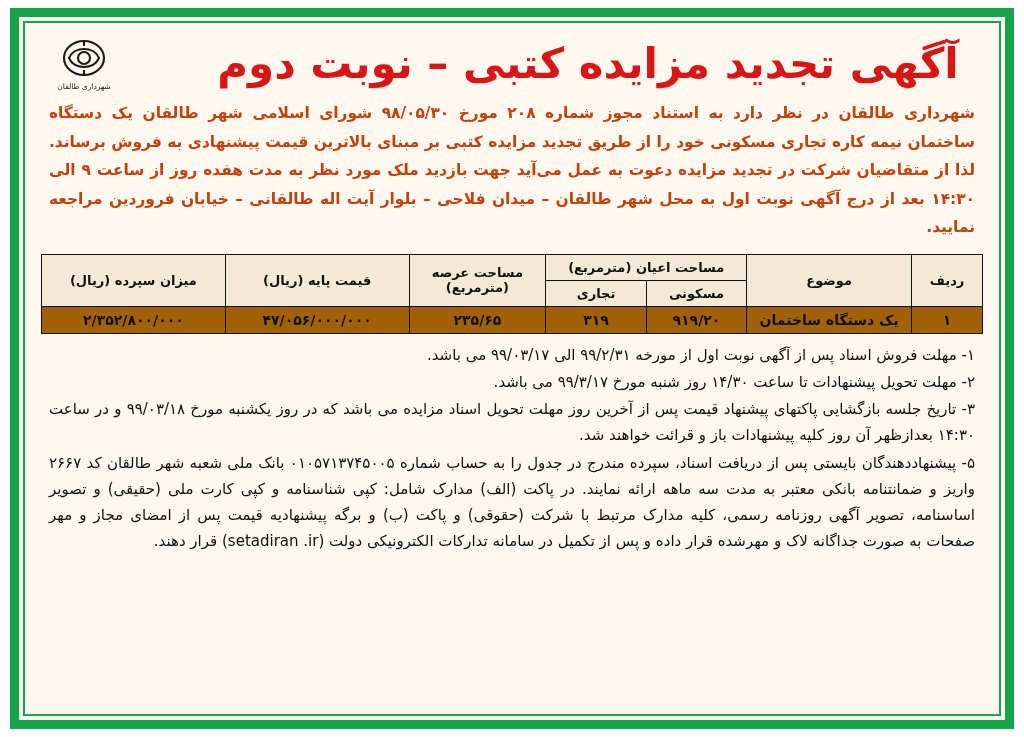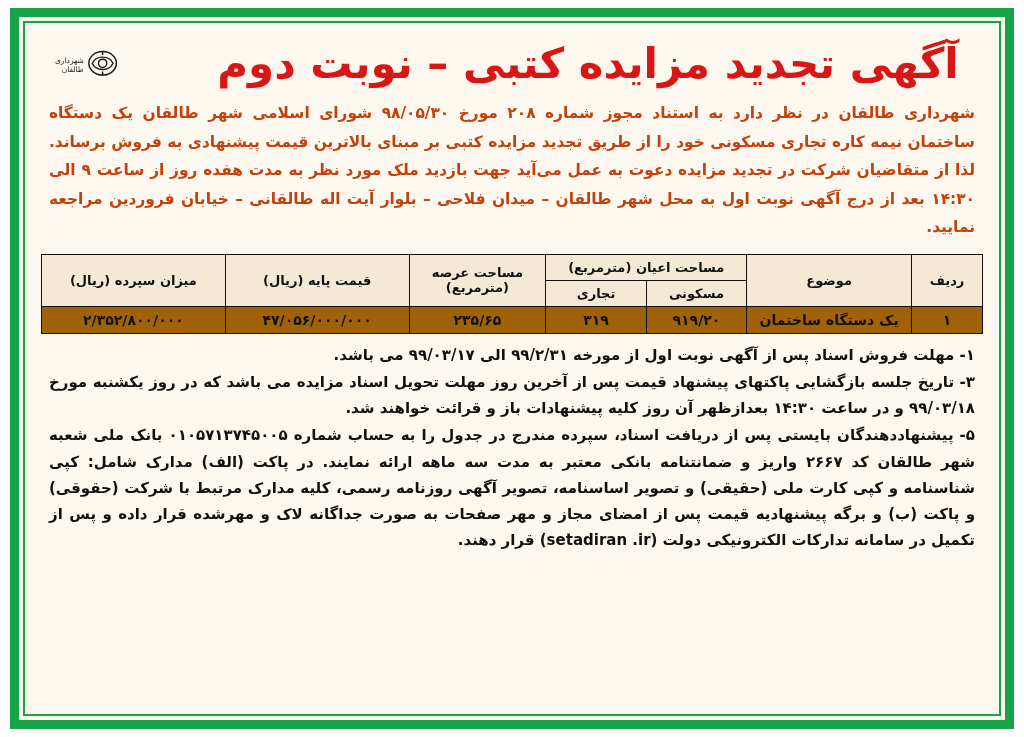--- a/index.html
+++ b/index.html
@@ -46,21 +46,21 @@
     align-items: center;
     justify-content: flex-start;
     gap: 18px;
     padding: 2px 6px 0 6px;
     height: 62px;
   }
   .logo {
     width: 74px;
     height: 60px;
     display: flex;
-    flex-direction: row;
+    flex-direction: column;
     align-items: center;
     justify-content: center;
     color: #1a1a1a;
     flex: 0 0 auto;
   }
   .logo-caption {
     font-size: 7.5px;
     color: #222;
     margin-top: 1px;
     letter-spacing: 0;
@@ -117,21 +117,21 @@
   .col-mozoo { width: 17%; }
   .col-area2 { width: 12%; }
   .col-area1 { width: 12%; }
   .col-arse  { width: 14%; }
   .col-gheymat { width: 19%; }
   .col-sepordeh { width: 19%; }
   
   .clauses {
     direction: rtl;
     font-size: 15px;
-    font-weight: bold;
+    font-weight: normal;
     color: #111;
     line-height: 1.75;
     padding: 2px 8px 0 8px;
   }
   .clause {
     text-align: justify;
     text-align-last: right;
     margin: 0 0 1px 0;
   }
 </style>
@@ -182,20 +182,21 @@
             <td>۳۱۹</td>
             <td>۲۳۵/۶۵</td>
             <td>۴۷/۰۵۶/۰۰۰/۰۰۰</td>
             <td>۲/۳۵۲/۸۰۰/۰۰۰</td>
           </tr>
         </tbody>
       </table>
 
       <div class="clauses">
         <p class="clause">۱- مهلت فروش اسناد پس از آگهی نوبت اول از مورخه ۹۹/۲/۳۱ الی ۹۹/۰۳/۱۷ می باشد.</p>
+        <p class="clause">۲- مهلت تحویل پیشنهادات تا ساعت ۱۴/۳۰ روز شنبه مورخ ۹۹/۳/۱۷ می باشد.</p>
         <p class="clause">۳- تاریخ جلسه بازگشایی پاکتهای پیشنهاد قیمت پس از آخرین روز مهلت تحویل اسناد مزایده می باشد که در روز یکشنبه مورخ ۹۹/۰۳/۱۸ و در ساعت ۱۴:۳۰ بعدازظهر آن روز کلیه پیشنهادات باز و قرائت خواهند شد.</p>
         <p class="clause">۵- پیشنهاددهندگان بایستی پس از دریافت اسناد، سپرده مندرج در جدول را به حساب شماره ۰۱۰۵۷۱۳۷۴۵۰۰۵ بانک ملی شعبه شهر طالقان کد ۲۶۶۷ واریز و ضمانتنامه بانکی معتبر به مدت سه ماهه ارائه نمایند. در پاکت (الف) مدارک شامل: کپی شناسنامه و کپی کارت ملی (حقیقی) و تصویر اساسنامه، تصویر آگهی روزنامه رسمی، کلیه مدارک مرتبط با شرکت (حقوقی) و پاکت (ب) و برگه پیشنهادیه قیمت پس از امضای مجاز و مهر صفحات به صورت جداگانه لاک و مهرشده قرار داده و پس از تکمیل در سامانه تدارکات الکترونیکی دولت (setadiran .ir) قرار دهند.</p>
 
       </div>
 
     </div>
   </div>
 </div>
 
 </body></html>

